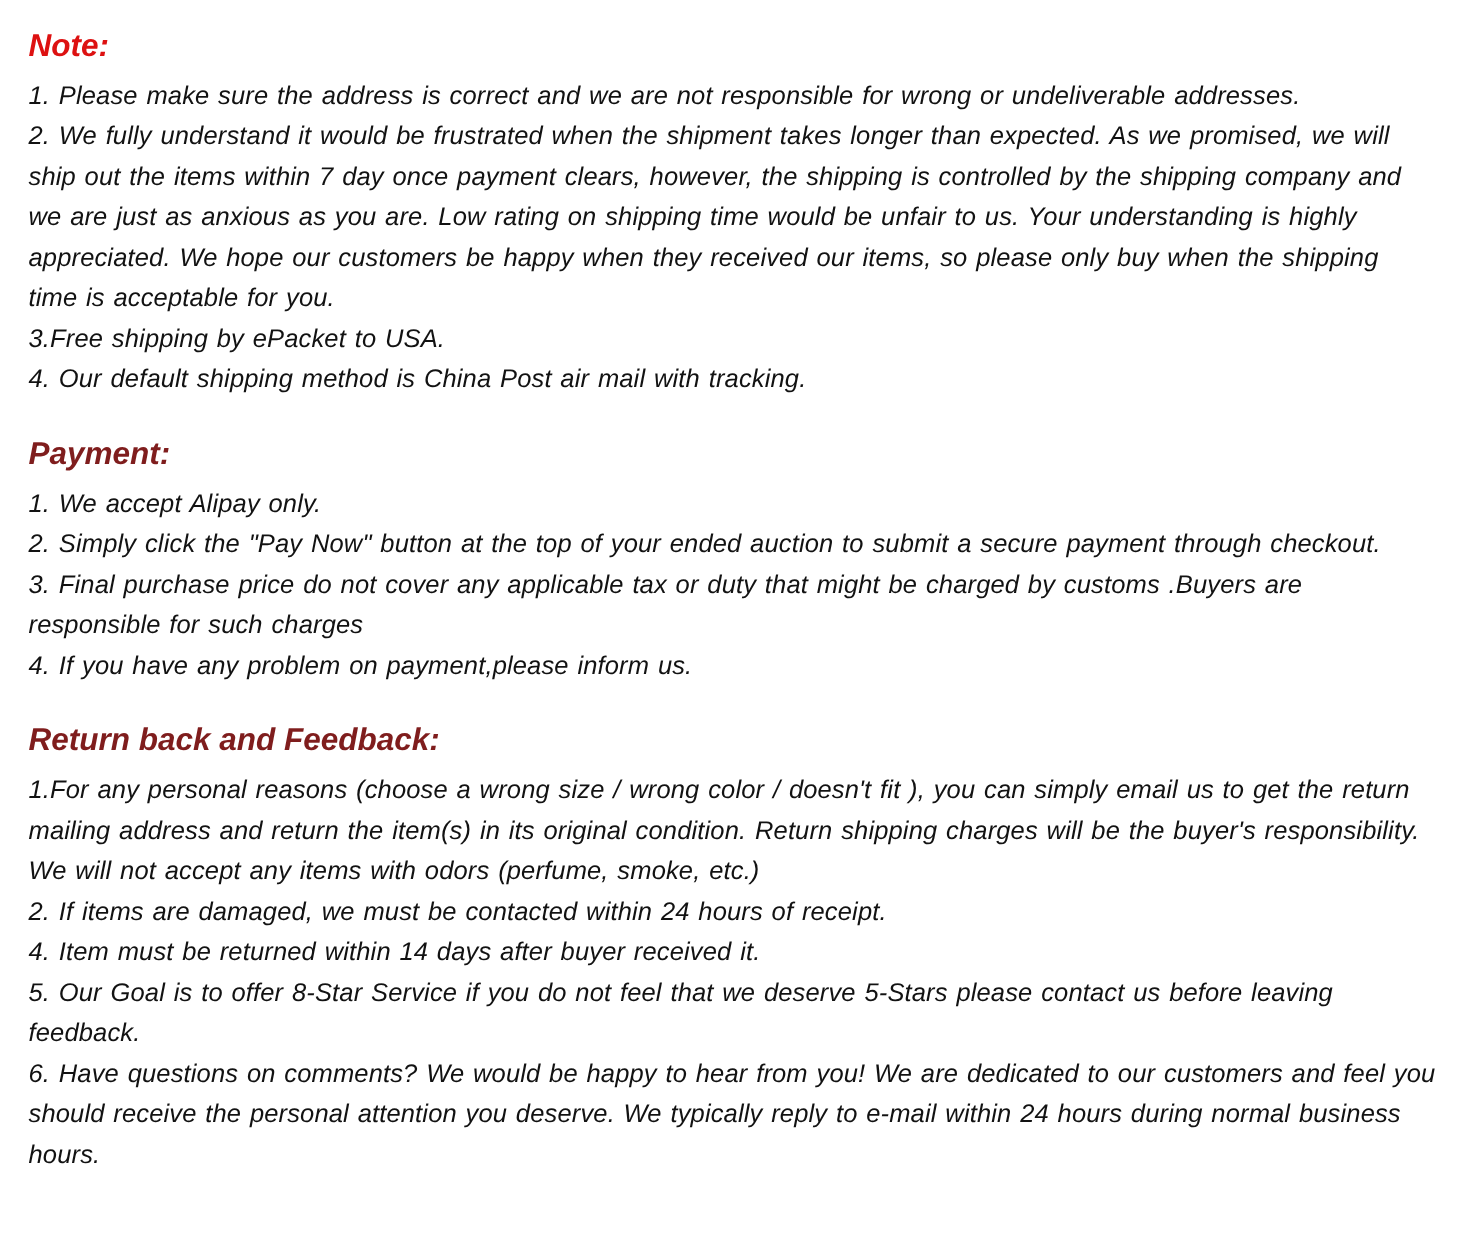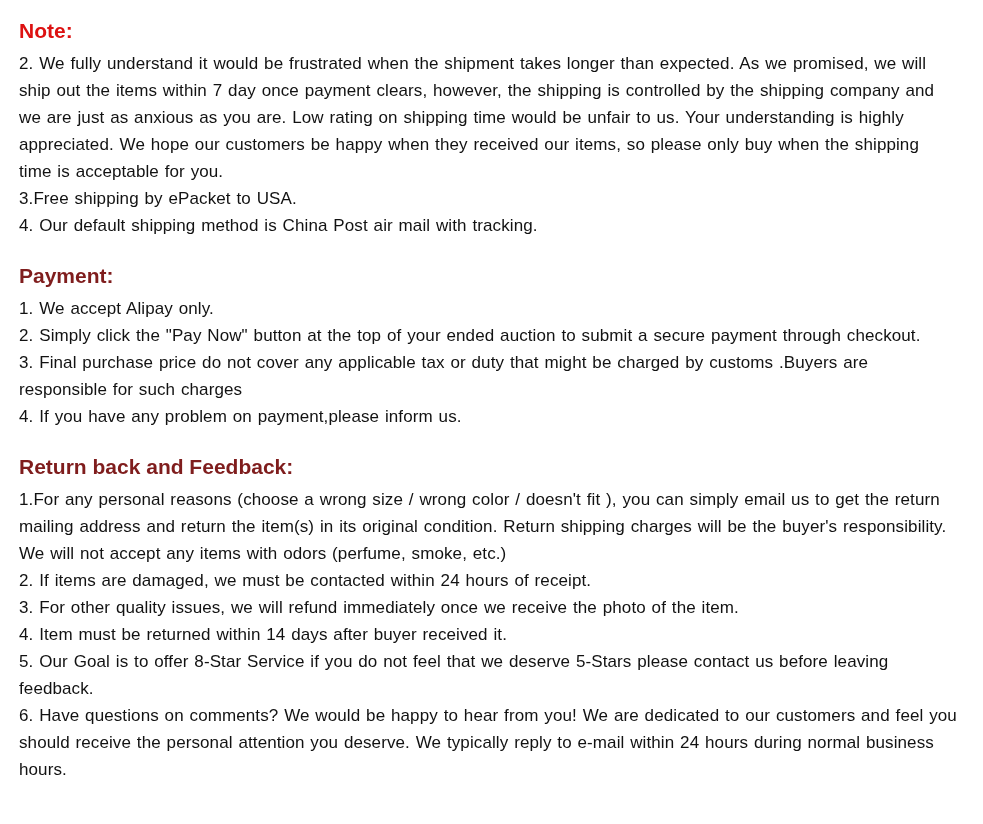--- a/index.html
+++ b/index.html
@@ -14,20 +14,21 @@
     font-family: "Liberation Sans", sans-serif;
     color: #121212;
   }
   .content {
     box-sizing: border-box;
     width: 983px;
     padding: 15px 26px 0 19px;
   }
   .section {
     margin: 0;
+    font-style: italic;
   }
   .heading {
     font-size: 21px;
     font-weight: bold;
     line-height: 31px;
     margin: 21px 0 4px 0;
   }
   .section:first-child .heading {
     margin-top: 0;
   }
@@ -38,33 +39,33 @@
     letter-spacing: 0.1px;
     word-spacing: 1px;
   }
 </style>
 </head>
 <body style="background: rgb(255, 255, 255); color: rgb(18, 18, 18);">
 
 <div class="content">
     <section class="section">
       <h2 class="heading" style="color: rgb(221, 17, 17);">Note:</h2>
+      <p class="para">1. Please make sure the address is correct and we are not responsible for wrong or undeliverable addresses.</p>
       <p class="para">2. We fully understand it would be frustrated when the shipment takes longer than expected. As we promised, we will ship out the items within 7 day once payment clears, however, the shipping is controlled by the shipping company and we are just as anxious as you are. Low rating on shipping time would be unfair to us. Your understanding is highly appreciated. We hope our customers be happy when they received our items, so please only buy when the shipping time is acceptable for you.</p>
       <p class="para">3.Free shipping by ePacket to USA.</p>
       <p class="para">4. Our default shipping method is China Post air mail with tracking.</p>
     </section>
     <section class="section">
       <h2 class="heading" style="color: #7f1d1d;">Payment:</h2>
       <p class="para">1. We accept Alipay only.</p>
       <p class="para">2. Simply click the "Pay Now" button at the top of your ended auction to submit a secure payment through checkout.</p>
       <p class="para">3. Final purchase price do not cover any applicable tax or duty that might be charged by customs .Buyers are responsible for such charges</p>
       <p class="para">4. If you have any problem on payment,please inform us.</p>
     </section>
     <section class="section">
       <h2 class="heading" style="color: #7f1d1d;">Return back and Feedback:</h2>
       <p class="para">1.For any personal reasons (choose a wrong size / wrong color / doesn't fit ), you can simply email us to get the return mailing address and return the item(s) in its original condition. Return shipping charges will be the buyer's responsibility. We will not accept any items with odors (perfume, smoke, etc.)</p>
       <p class="para">2. If items are damaged, we must be contacted within 24 hours of receipt.</p>
-      <p class="para">3. For other quality issues, we will refund immediately once we receive the photo of the item.</p>
       <p class="para">4. Item must be returned within 14 days after buyer received it.</p>
       <p class="para">5. Our Goal is to offer 8-Star Service if you do not feel that we deserve 5-Stars please contact us before leaving feedback.</p>
       <p class="para">6. Have questions on comments? We would be happy to hear from you! We are dedicated to our customers and feel you should receive the personal attention you deserve. We typically reply to e-mail within 24 hours during normal business hours.</p>
     </section>
   </div>
 
 </body></html>

